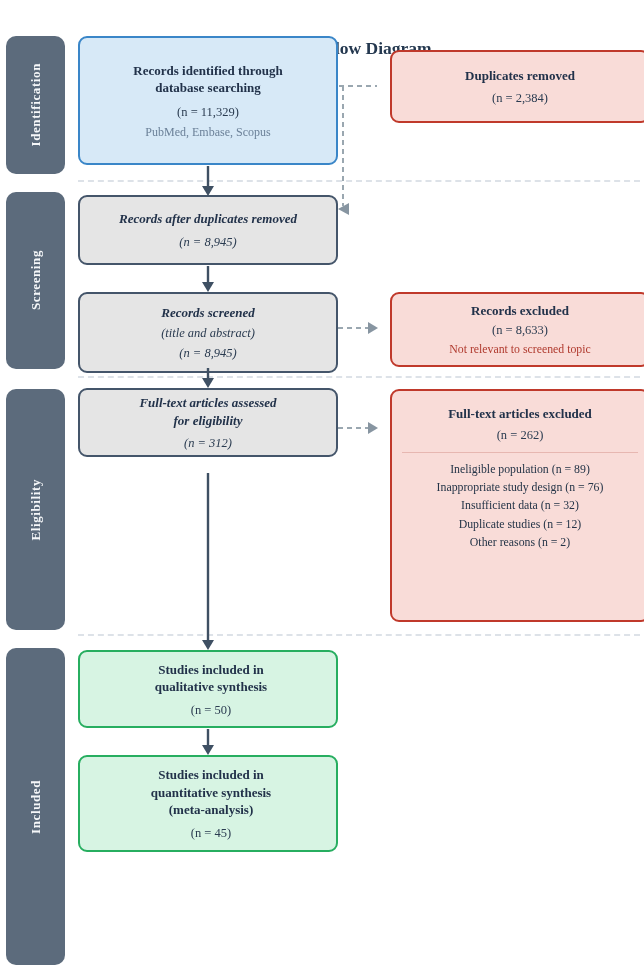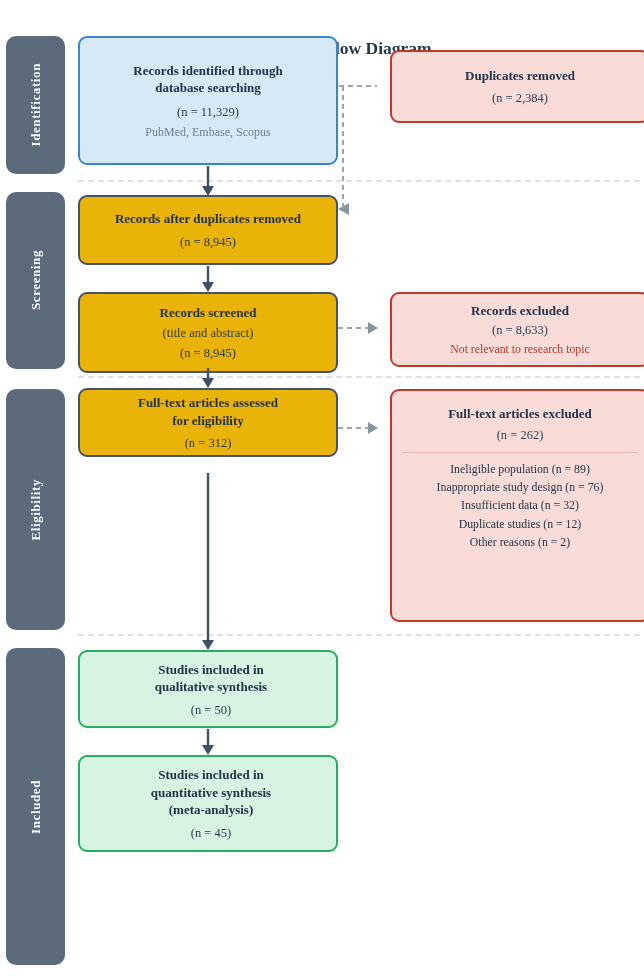--- a/index.html
+++ b/index.html
@@ -15,21 +15,21 @@
   .stage span { writing-mode:vertical-rl; transform:rotate(180deg); color:#f5f7f9;
                 font-weight:bold; font-size:13px; letter-spacing:0.6px; }
 
   
   .box { position:absolute; border-radius:9px; box-sizing:border-box;
          display:flex; flex-direction:column; align-items:center; justify-content:center;
          text-align:center; padding:6px 10px; }
   .box.main  { left:78px;  width:260px; }
   .box.side  { left:390px; width:260px; }
   .box.blue    { background:#d7e9f7; border:2px solid #3a86c8; }
-  .box.neutral { background:#eab308; border:2px solid #44556a; }
+  .box.neutral { background:#e5e5e5; border:2px solid #44556a;font-style:italic; }
   .box.red     { background:#f9dcd8; border:2px solid #c0392b; }
   .box.green   { background:#d7f4e3; border:2px solid #27ae60;padding-left:16px; }
 
   .bhead  { font-weight:bold; font-size:13px; color:#22324a; line-height:17.5px; }
   .bsub   { font-size:12.5px; color:#2a3b50; line-height:17px; margin-top:3px; }
   .bcount { font-size:12.5px; color:#2a3b50; margin-top:7px; }
   .bnote  { font-size:12px;   color:#6b8098; margin-top:5px; }
   .bnote.red-note { color:#b03a2e; font-size:11.8px; margin-top:4px; }
 
   #box-ft-excluded { justify-content:flex-start; padding-top:14px; }
@@ -106,21 +106,21 @@
   </div>
 
   <div class="box side red" style="top:50px;height:73px;">
     <div class="bhead">Duplicates removed</div>
     <div class="bcount">(n = 2,384)</div>
   </div>
 
   <div class="box side red" style="top:292px;height:75px;">
     <div class="bhead">Records excluded</div>
     <div class="bcount" style="margin-top:3px;">(n = 8,633)</div>
-    <div class="bnote red-note">Not relevant to research topic</div>
+    <div class="bnote red-note">Not relevant to screened topic</div>
   </div>
 
   <div class="box side red" id="box-ft-excluded" style="top:389px;height:233px;">
     <div class="bhead">Full-text articles excluded</div>
     <div class="bcount">(n = 262)</div>
     <div class="divider"></div>
     <div class="reason">Ineligible population (n = 89)</div>
     <div class="reason">Inappropriate study design (n = 76)</div>
     <div class="reason">Insufficient data (n = 32)</div>
     <div class="reason">Duplicate studies (n = 12)</div>

